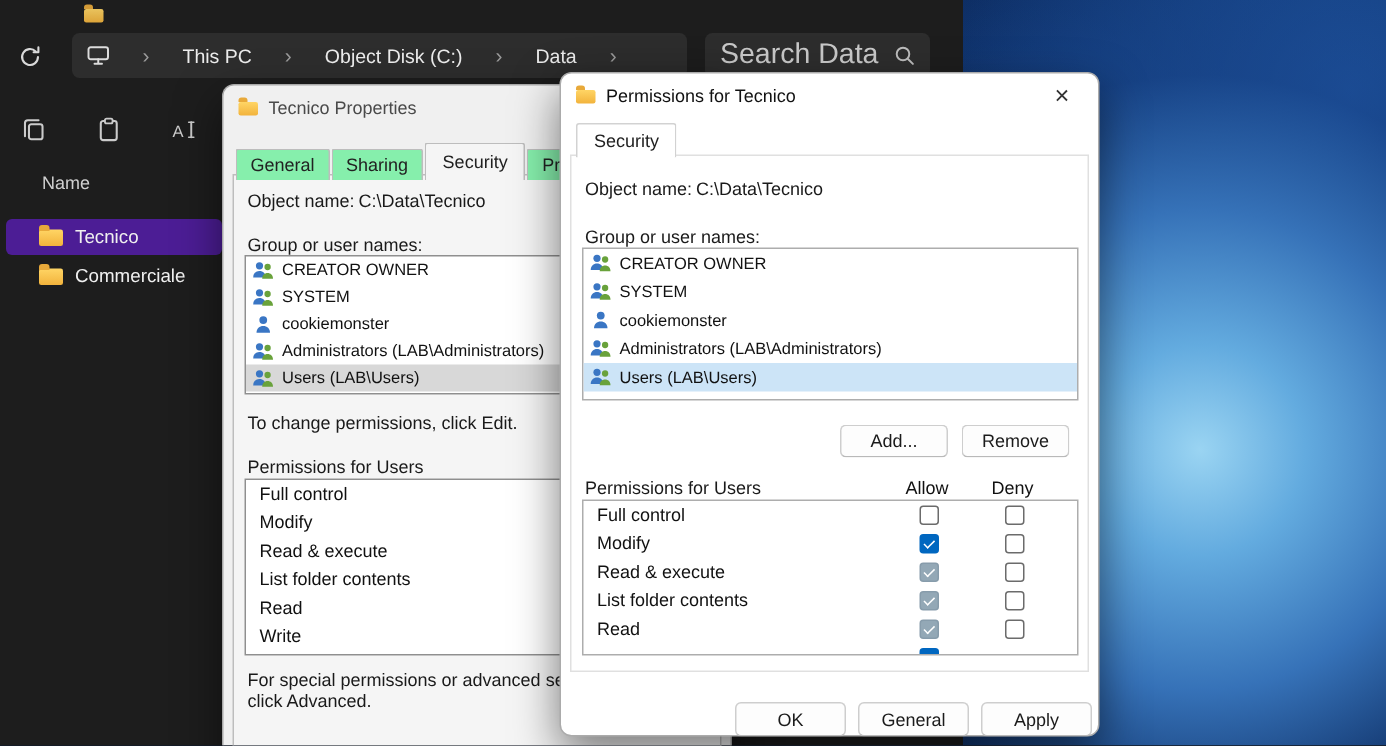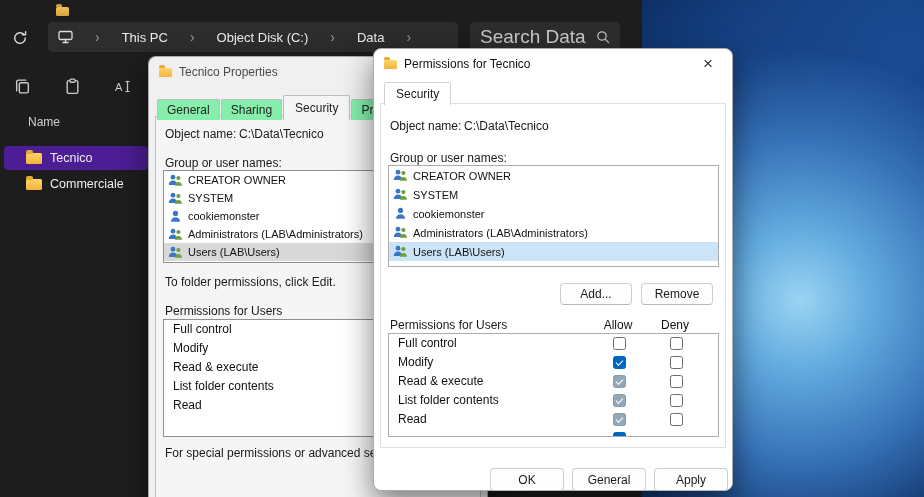--- a/index.html
+++ b/index.html
@@ -214,33 +214,35 @@
         <svg width="15" height="13" viewBox="0 0 15 13">
             <circle cx="5" cy="3.2" r="2.4" fill="#3a76c4"></circle>
             <path d="M0.8 11C0.8 8.2 2.7 6.6 5 6.6s4.2 1.6 4.2 4.4z" fill="#3a76c4"></path>
             <circle cx="10.4" cy="4" r="2.1" fill="#69a23b"></circle>
             <path d="M6.8 11.8c0-2.4 1.6-3.8 3.6-3.8s3.6 1.4 3.6 3.8z" fill="#69a23b"></path>
           </svg>
         <span>Users (LAB\Users)</span>
       </div>
     </div>
 
-    <div class="dlg-item" style="left:16px;top:218px">To folder permissions, click Edit.</div>
+    <div class="dlg-item" style="left:16px;top:218px">To change permissions, click Edit.</div>
 
     <div class="dlg-item" style="left:16px;top:247px">Permissions for Users</div>
     <div class="listbox" style="left:14px;top:262px;width:312px;height:118px">
       <div class="xrow">Full control</div>
       <div class="xrow">Modify</div>
       <div class="xrow">Read &amp; execute</div>
       <div class="xrow">List folder contents</div>
       <div class="xrow">Read</div>
+      <div class="xrow">Write</div>
     </div>
 
     <div class="dlg-item" style="left:16px;top:389px;line-height:14px">
       <span style="display:block">For special permissions or advanced settings,</span>
+      <span style="display:block">click Advanced.</span>
     </div>
   </div>
 
   <div class="dialog perms">
     <div class="tbar">
       <span class="fold sm"></span>
       <span class="ttl">Permissions for Tecnico</span>
       <button class="closebtn">×</button>
     </div>
 

